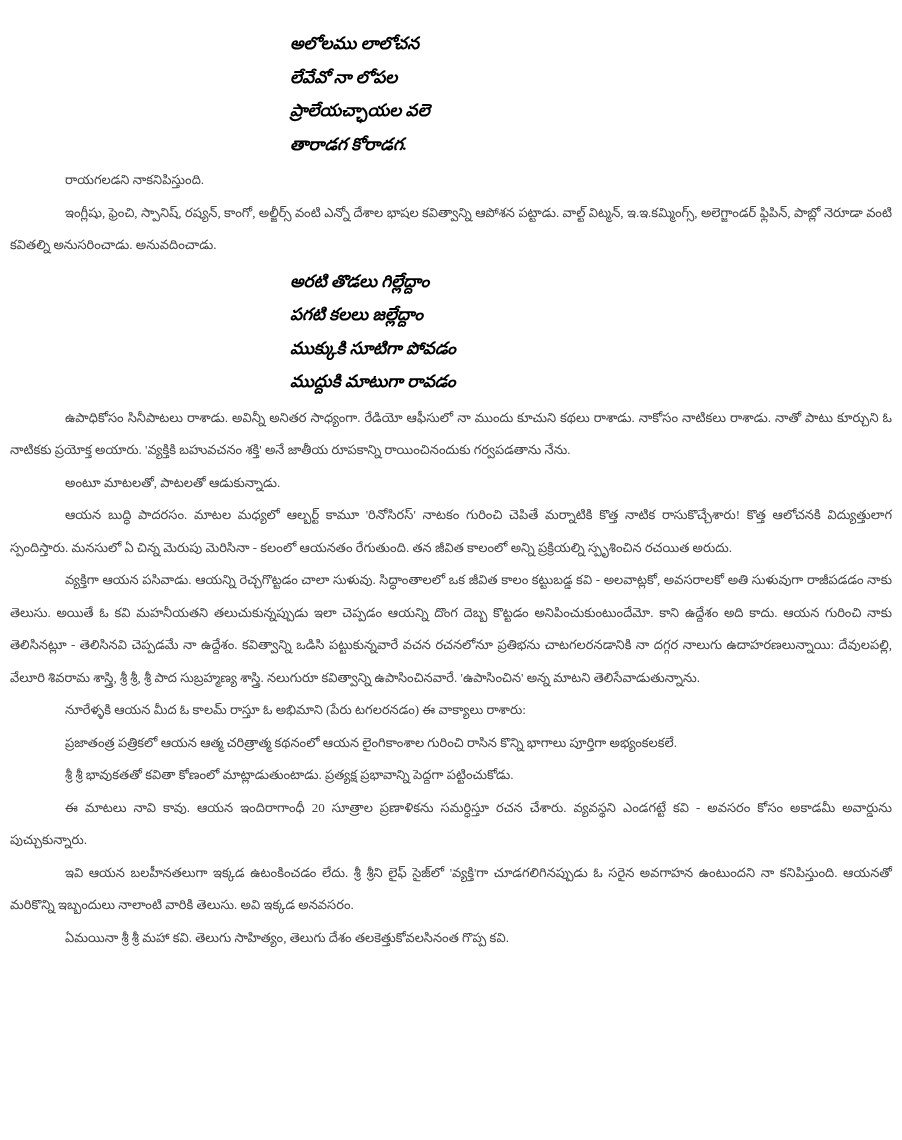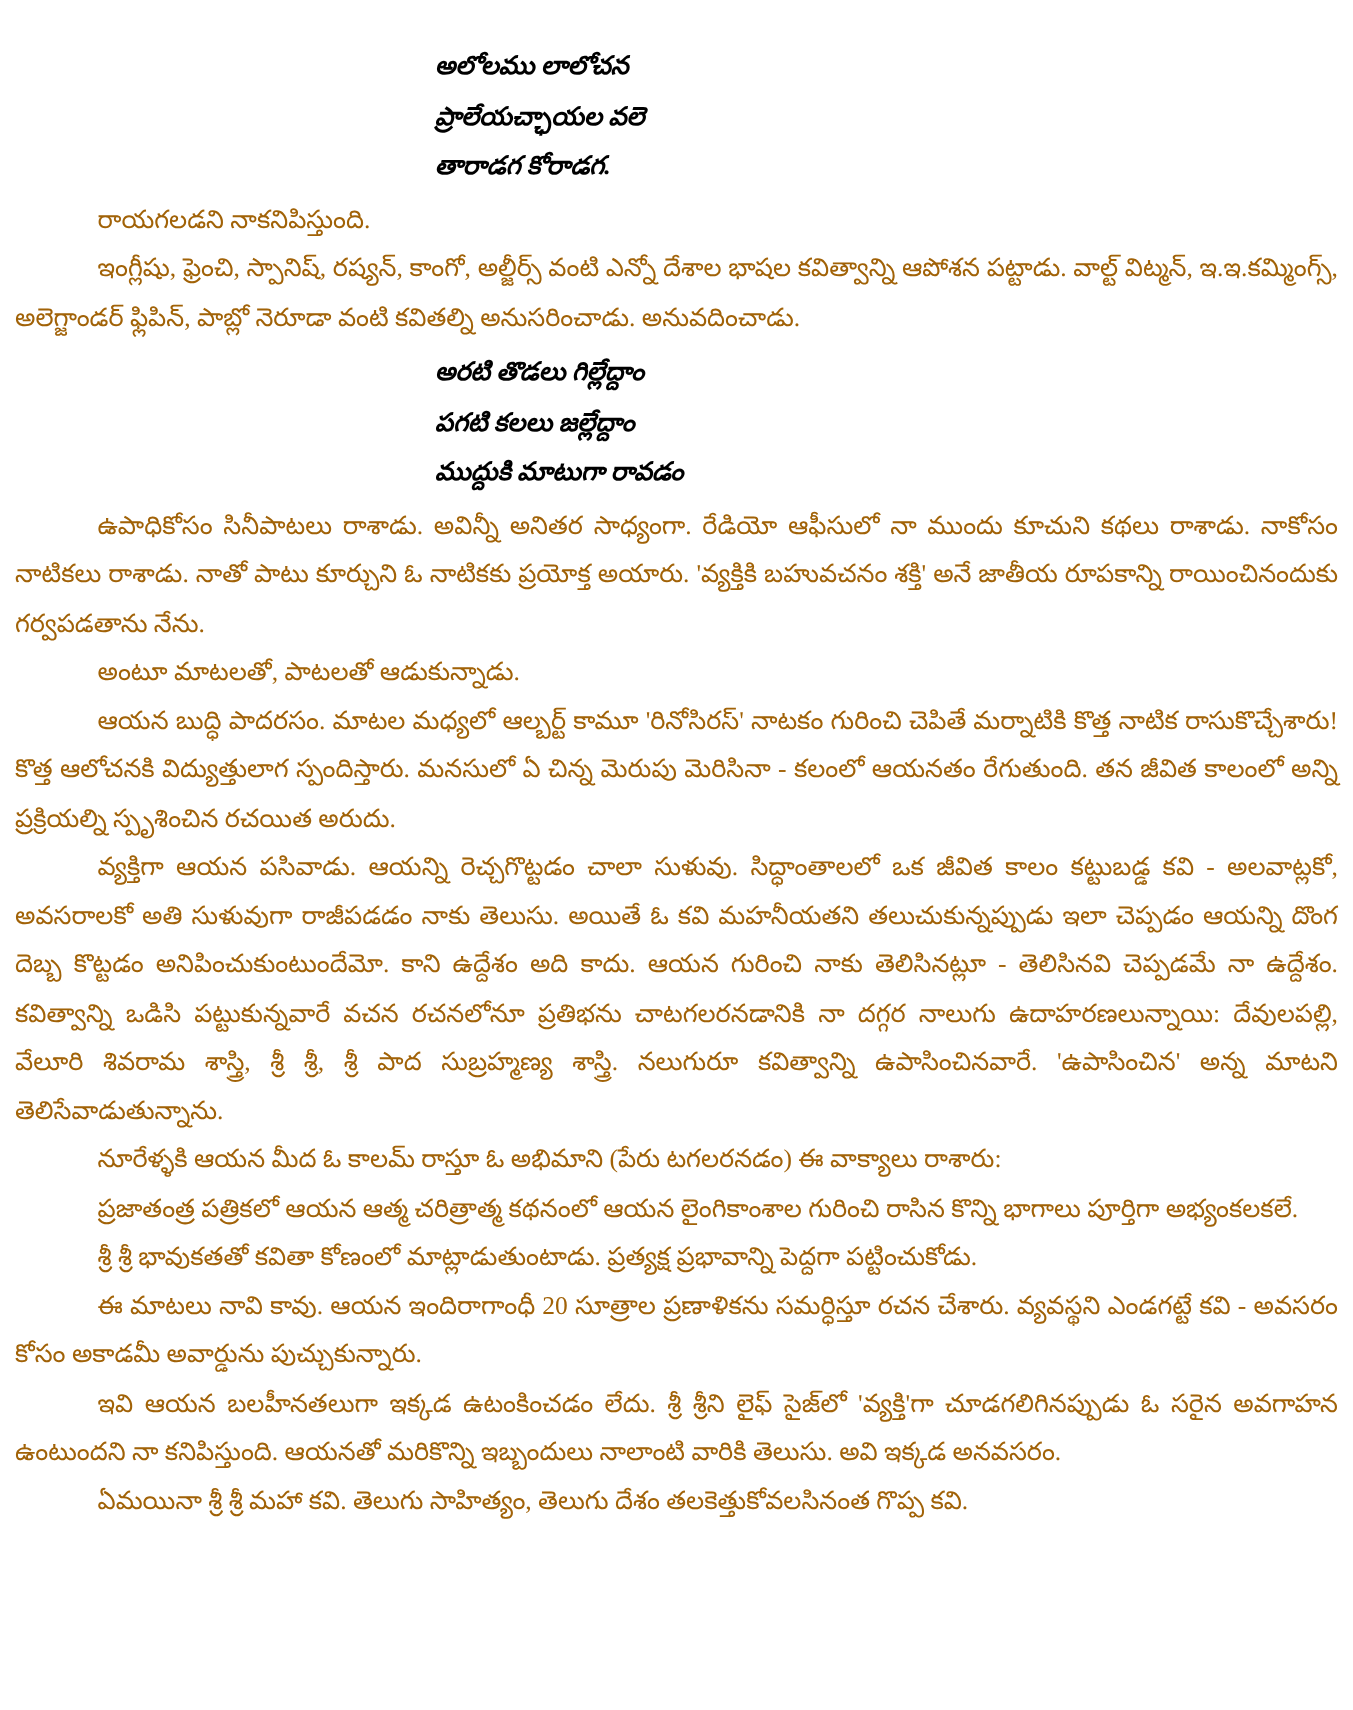--- a/index.html
+++ b/index.html
@@ -16,55 +16,57 @@
   }
   .page {
     box-sizing: border-box;
     width: 902px;
     height: 1092px;
     padding: 24px 10px 10px 10px;
     background: #ffffff;
   }
   .para {
     margin: 0;
-    font-size: 17px;
+    font-size: 13px;
     line-height: 32.5px;
     text-align: justify;
     text-indent: 55px;
-    color: #a16207;
+    color: #404040;
   }
   .poem {
     margin: 3px 0 3px 280px;
     font-style: italic;
     font-weight: 600;
   }
   .poem-line {
     font-size: 17px;
     line-height: 33.5px;
     white-space: nowrap;
     color: #000000;
   }
 </style>
 </head>
 <body>
 
 <div class="page">
 
   <div class="poem">
     <div class="poem-line">అలోలము లాలోచన</div>
+    <div class="poem-line">లేవేవో నా లోపల</div>
     <div class="poem-line">ప్రాలేయచ్ఛాయల వలె</div>
     <div class="poem-line">తారాడగ కోరాడగ.</div>
   </div>
 
   <p class="para">రాయగలడని నాకనిపిస్తుంది.</p>
   <p class="para">ఇంగ్లీషు, ఫ్రెంచి, స్పానిష్, రష్యన్, కాంగో, అల్జీర్స్ వంటి ఎన్నో దేశాల భాషల కవిత్వాన్ని ఆపోశన పట్టాడు. వాల్ట్ విట్మన్, ఇ.ఇ.కమ్మింగ్స్, అలెగ్జాండర్ ఫ్లిపిన్, పాబ్లో నెరూడా వంటి కవితల్ని అనుసరించాడు. అనువదించాడు.</p>
 
   <div class="poem">
     <div class="poem-line">అరటి తొడలు గిల్లేద్దాం</div>
     <div class="poem-line">పగటి కలలు జల్లేద్దాం</div>
+    <div class="poem-line">ముక్కుకి సూటిగా పోవడం</div>
     <div class="poem-line">ముద్దుకి మాటుగా రావడం</div>
   </div>
 
   <p class="para">ఉపాధికోసం సినీపాటలు రాశాడు. అవిన్నీ అనితర సాధ్యంగా. రేడియో ఆఫీసులో నా ముందు కూచుని కథలు రాశాడు. నాకోసం నాటికలు రాశాడు. నాతో పాటు కూర్చుని ఓ నాటికకు ప్రయోక్త అయారు. 'వ్యక్తికి బహువచనం శక్తి' అనే జాతీయ రూపకాన్ని రాయించినందుకు గర్వపడతాను నేను.</p>
   <p class="para">అంటూ మాటలతో, పాటలతో ఆడుకున్నాడు.</p>
   <p class="para">ఆయన బుద్ధి పాదరసం. మాటల మధ్యలో ఆల్బర్ట్ కామూ 'రినోసిరస్' నాటకం గురించి చెపితే మర్నాటికి కొత్త నాటిక రాసుకొచ్చేశారు! కొత్త ఆలోచనకి విద్యుత్తులాగ స్పందిస్తారు. మనసులో ఏ చిన్న మెరుపు మెరిసినా - కలంలో ఆయనతం రేగుతుంది. తన జీవిత కాలంలో అన్ని ప్రక్రియల్ని స్పృశించిన రచయిత అరుదు.</p>
   <p class="para">వ్యక్తిగా ఆయన పసివాడు. ఆయన్ని రెచ్చగొట్టడం చాలా సుళువు. సిద్ధాంతాలలో ఒక జీవిత కాలం కట్టుబడ్డ కవి - అలవాట్లకో, అవసరాలకో అతి సుళువుగా రాజీపడడం నాకు తెలుసు. అయితే ఓ కవి మహనీయతని తలుచుకున్నప్పుడు ఇలా చెప్పడం ఆయన్ని దొంగ దెబ్బ కొట్టడం అనిపించుకుంటుందేమో. కాని ఉద్దేశం అది కాదు. ఆయన గురించి నాకు తెలిసినట్లూ - తెలిసినవి చెప్పడమే నా ఉద్దేశం. కవిత్వాన్ని ఒడిసి పట్టుకున్నవారే వచన రచనలోనూ ప్రతిభను చాటగలరనడానికి నా దగ్గర నాలుగు ఉదాహరణలున్నాయి: దేవులపల్లి, వేలూరి శివరామ శాస్త్రి, శ్రీ శ్రీ, శ్రీ పాద సుబ్రహ్మణ్య శాస్త్రి. నలుగురూ కవిత్వాన్ని ఉపాసించినవారే. 'ఉపాసించిన' అన్న మాటని తెలిసేవాడుతున్నాను.</p>
   <p class="para">నూరేళ్ళకి ఆయన మీద ఓ కాలమ్ రాస్తూ ఓ అభిమాని (పేరు టగలరనడం) ఈ వాక్యాలు రాశారు:</p>
   <p class="para">ప్రజాతంత్ర పత్రికలో ఆయన ఆత్మ చరిత్రాత్మ కథనంలో ఆయన లైంగికాంశాల గురించి రాసిన కొన్ని భాగాలు పూర్తిగా అభ్యంకలకలే.</p>
   <p class="para">శ్రీ శ్రీ భావుకతతో కవితా కోణంలో మాట్లాడుతుంటాడు. ప్రత్యక్ష ప్రభావాన్ని పెద్దగా పట్టించుకోడు.</p>

